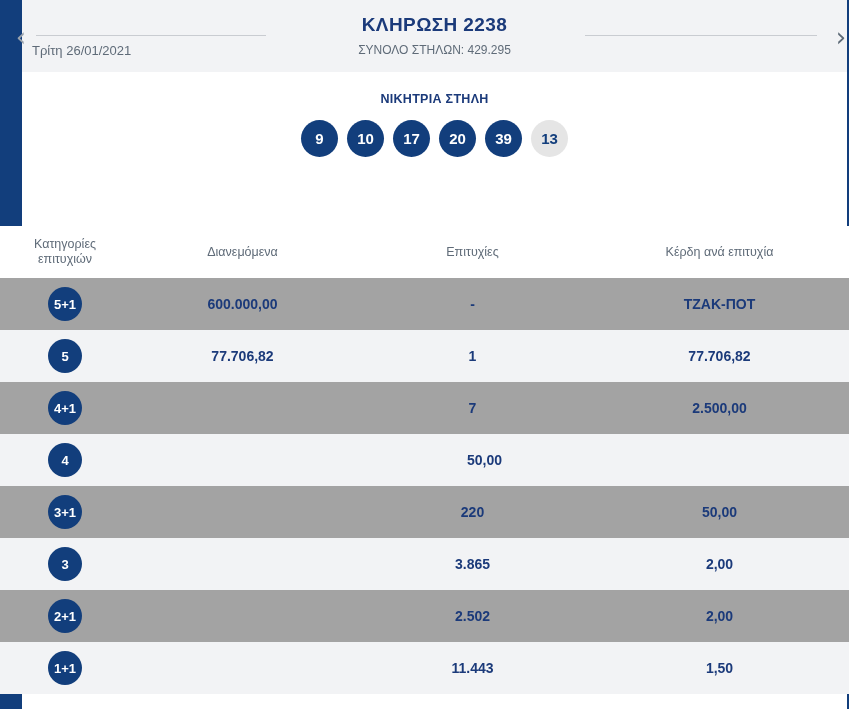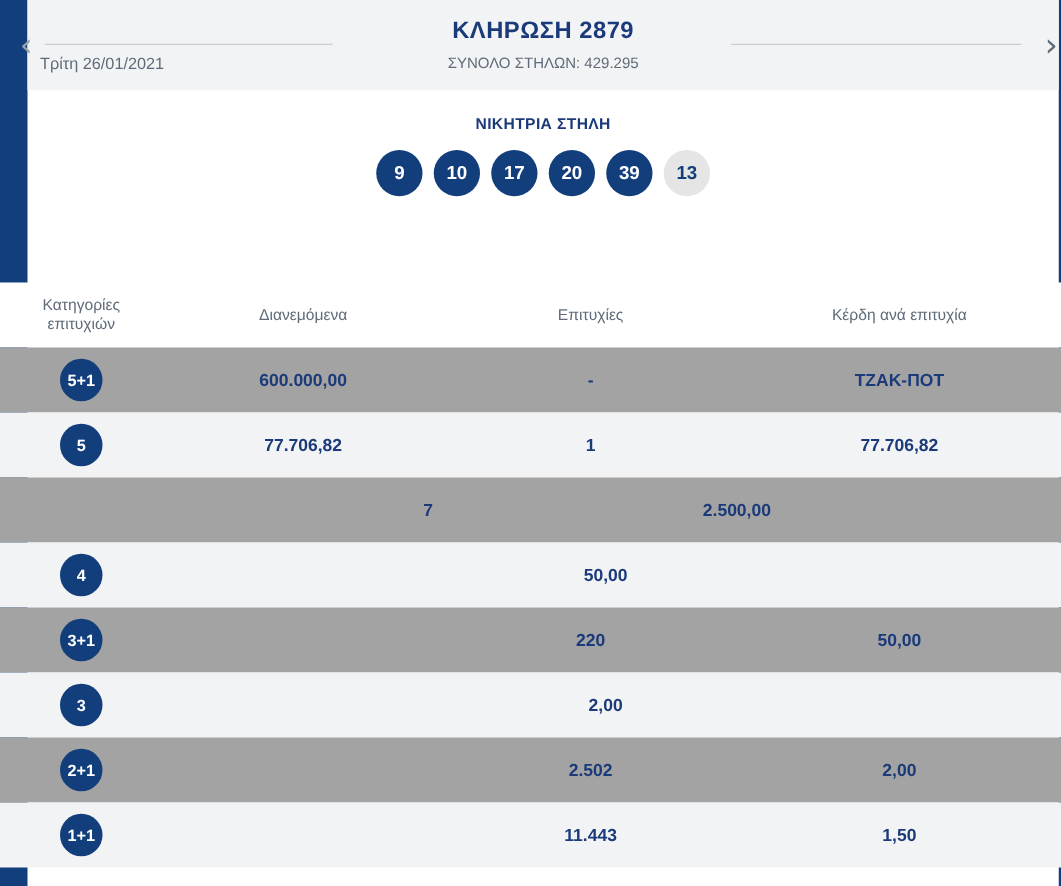--- a/index.html
+++ b/index.html
@@ -196,21 +196,21 @@
 <div class="page">
 
   <div class="left-rail"></div>
   <div class="right-rail"></div>
 
   <div class="header">
     <div class="arrow arrow-prev">‹</div>
     <div class="arrow arrow-next">›</div>
     <div class="hline hline-left"></div>
     <div class="hline hline-right"></div>
-    <div class="draw-title">ΚΛΗΡΩΣΗ 2879</div>
+    <div class="draw-title">ΚΛΗΡΩΣΗ 2238</div>
     <div class="draw-total">ΣΥΝΟΛΟ ΣΤΗΛΩΝ: 429.295</div>
     <div class="draw-date">Τρίτη 26/01/2021</div>
   </div>
 
   <div class="win-label">ΝΙΚΗΤΡΙΑ ΣΤΗΛΗ</div>
 
   <div class="balls">
     <div class="ball">9</div>
     <div class="ball">10</div>
     <div class="ball">17</div>
@@ -243,20 +243,23 @@
     <div class="row odd">
       <div class="cat-cell">
         <div class="cat-badge">5</div>
       </div>
       <div class="cell col2">77.706,82</div>
       <div class="cell col3">1</div>
       <div class="cell col4">77.706,82</div>
     </div>
 
     <div class="row even">
+      <div class="cat-cell">
+        <div class="cat-badge">4+1</div>
+      </div>
       <div class="cell col2"></div>
       <div class="cell col3">7</div>
       <div class="cell col4">2.500,00</div>
     </div>
 
     <div class="row odd">
       <div class="cat-cell">
         <div class="cat-badge">4</div>
       </div>
       <div class="cell col2"></div>
@@ -270,20 +273,21 @@
       <div class="cell col2"></div>
       <div class="cell col3">220</div>
       <div class="cell col4">50,00</div>
     </div>
 
     <div class="row odd">
       <div class="cat-cell">
         <div class="cat-badge">3</div>
       </div>
       <div class="cell col2"></div>
+      <div class="cell col3">3.865</div>
       <div class="cell col4">2,00</div>
     </div>
 
     <div class="row even">
       <div class="cat-cell">
         <div class="cat-badge">2+1</div>
       </div>
       <div class="cell col2"></div>
       <div class="cell col3">2.502</div>
       <div class="cell col4">2,00</div>

